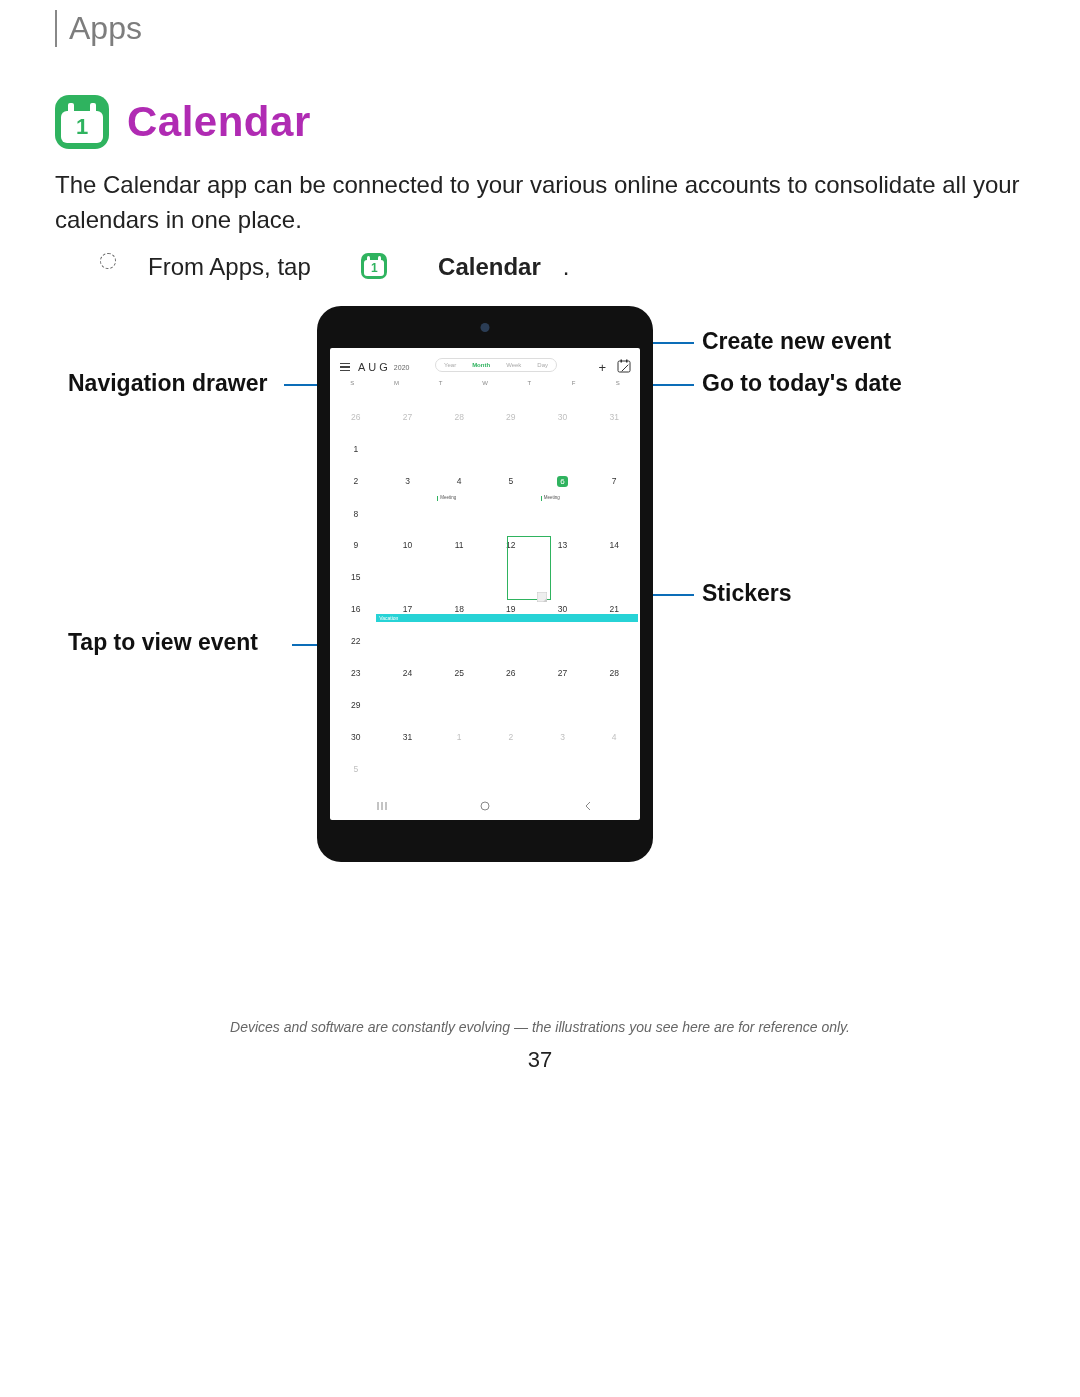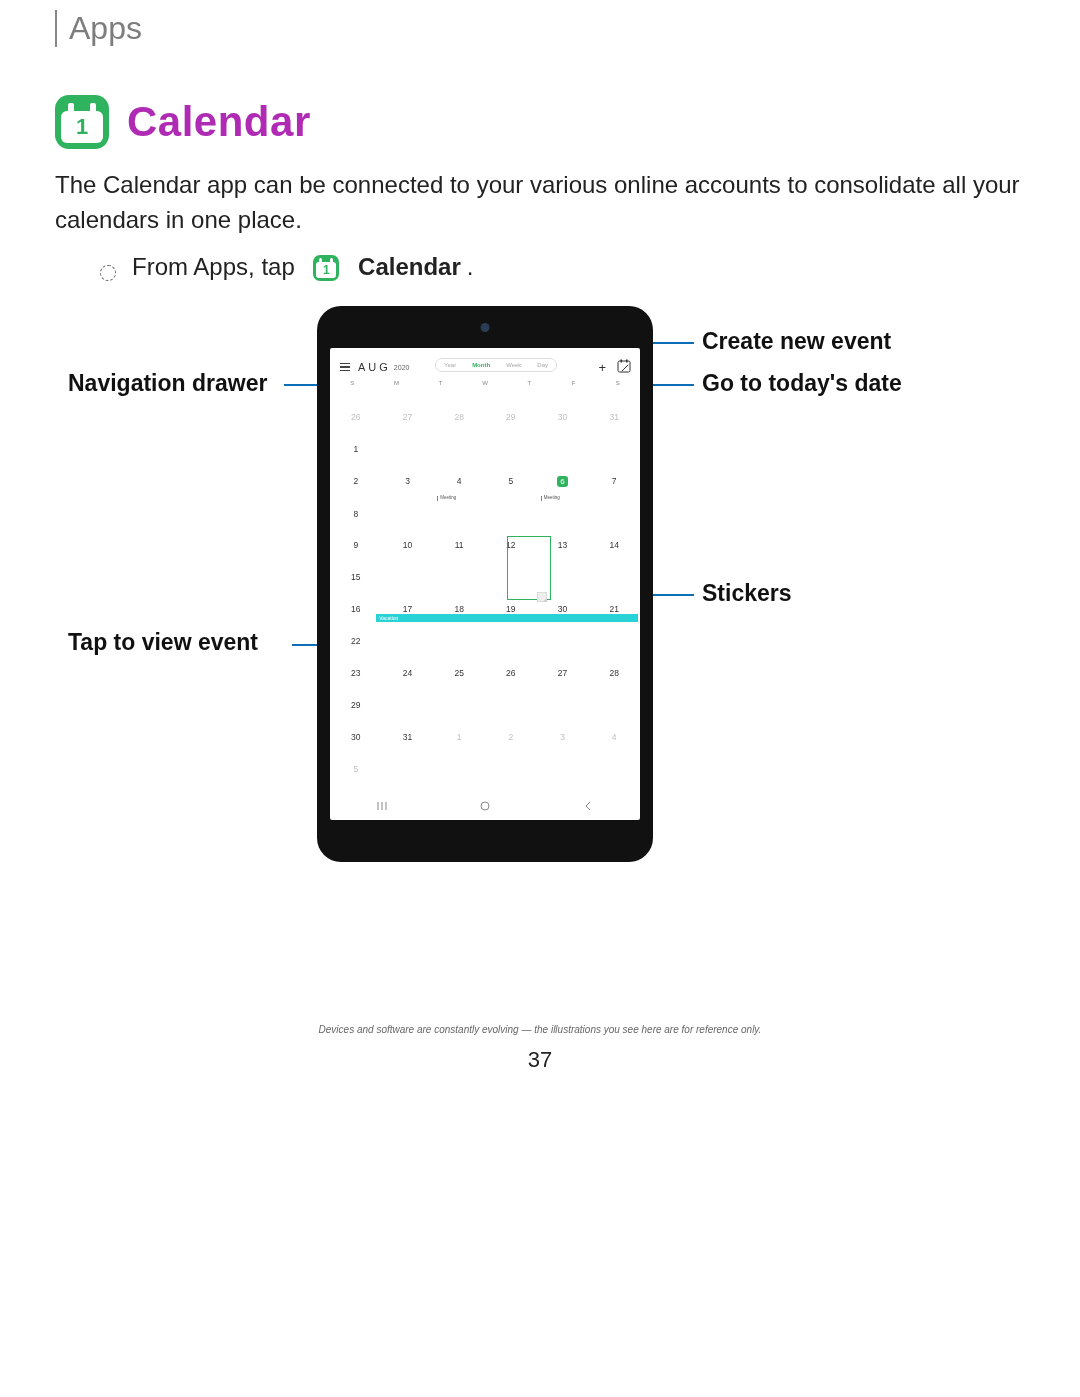--- a/index.html
+++ b/index.html
@@ -67,21 +67,21 @@
   .heading-text {
     font-size: 42px; font-weight: 600; color: var(--accent-purple);
     letter-spacing: .5px;
   }
   .body-text {
     position:absolute; left:55px; right:55px; top:168px;
     font-size: 24px; line-height: 1.45; color: var(--text-dark);
   }
   .instr {
     position:absolute; left:100px; top:253px;
-    font-size:24px; display:flex; align-items:flex-end; gap:6px;
+    font-size:24px; display:flex; align-items:flex-start; gap:22px;
   }
   .instr .bullet {
     width:16px;height:16px; border:1px dashed #666; border-radius:50%;
     display:inline-block; margin-right:10px;
   }
 
   
   .tablet {
     position:absolute;
     left:317px; top:306px;
@@ -177,21 +177,21 @@
     position:absolute; font-size:23px; font-weight:600; color:#111;
   }
   .blue-line {
     position:absolute; background: var(--label-blue);
     height:1.5px;
   }
   .blue-line.v { width:1.5px; height:auto; }
 
   .footer-note {
     position:absolute; left:0; right:0; bottom:60px;
-    text-align:center; font-style:italic; color:#666; font-size:10px;
+    text-align:center; font-style:italic; color:#666; font-size:14px;
   }
   .page-num {
     position:absolute; left:0; right:0; bottom:22px;
     text-align:center; font-size:22px; color:#222;
   }
 </style>
 </head>
 <body>
 
 <div class="page">

